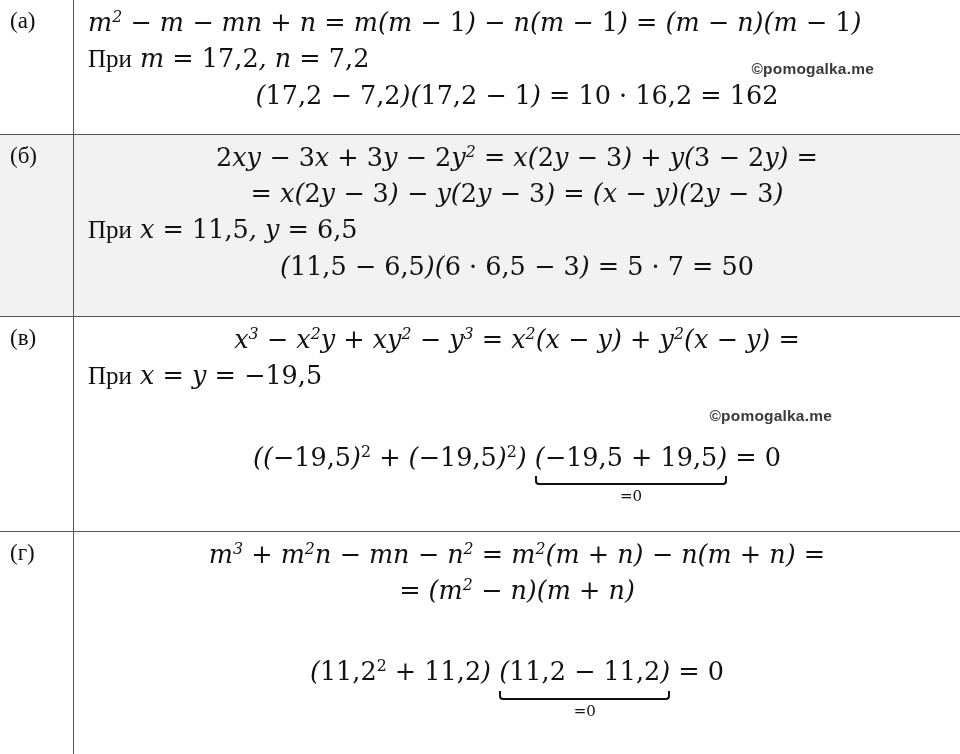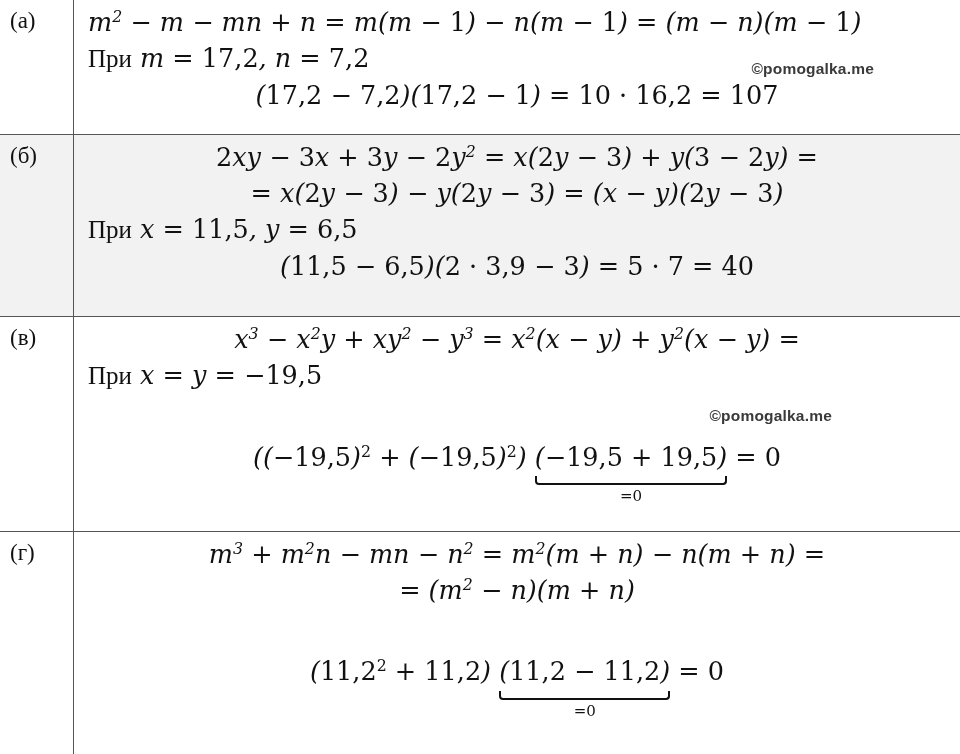--- a/index.html
+++ b/index.html
@@ -119,32 +119,32 @@
 </head>
 <body>
 
 <div class="sheet">
 
   <div class="row" style="height:135px;">
     <div class="label-cell">(а)</div>
     <div class="body-cell">
       <div class="eq left">m<sup>2</sup> <span class="op">−</span> m <span class="op">−</span> mn <span class="op">+</span> n <span class="op">=</span> m(m <span class="op">−</span> <span class="num">1</span>) <span class="op">−</span> n(m <span class="op">−</span> <span class="num">1</span>) <span class="op">=</span> (m <span class="op">−</span> n)(m <span class="op">−</span> <span class="num">1</span>)</div>
       <div class="eq left"><span class="cyr">При</span> m <span class="op">=</span> <span class="num">17,2</span>, n <span class="op">=</span> <span class="num">7,2</span></div>
-      <div class="eq center">(<span class="num">17,2</span> <span class="op">−</span> <span class="num">7,2</span>)(<span class="num">17,2</span> <span class="op">−</span> <span class="num">1</span>) <span class="op">=</span> <span class="num">10 · 16,2</span> <span class="op">=</span> <span class="num">107</span></div>
+      <div class="eq center">(<span class="num">17,2</span> <span class="op">−</span> <span class="num">7,2</span>)(<span class="num">17,2</span> <span class="op">−</span> <span class="num">1</span>) <span class="op">=</span> <span class="num">10 · 16,2</span> <span class="op">=</span> <span class="num">162</span></div>
       <div class="watermark wm-a">©pomogalka.me</div>
     </div>
   </div>
 
   <div class="row shaded" style="height:182px;">
     <div class="label-cell">(б)</div>
     <div class="body-cell">
       <div class="eq center"><span class="num">2</span>xy <span class="op">−</span> <span class="num">3</span>x <span class="op">+</span> <span class="num">3</span>y <span class="op">−</span> <span class="num">2</span>y<sup>2</sup> <span class="op">=</span> x(<span class="num">2</span>y <span class="op">−</span> <span class="num">3</span>) <span class="op">+</span> y(<span class="num">3</span> <span class="op">−</span> <span class="num">2</span>y) <span class="op">=</span></div>
       <div class="eq center"><span class="op">=</span> x(<span class="num">2</span>y <span class="op">−</span> <span class="num">3</span>) <span class="op">−</span> y(<span class="num">2</span>y <span class="op">−</span> <span class="num">3</span>) <span class="op">=</span> (x <span class="op">−</span> y)(<span class="num">2</span>y <span class="op">−</span> <span class="num">3</span>)</div>
       <div class="eq left"><span class="cyr">При</span> x <span class="op">=</span> <span class="num">11,5</span>, y <span class="op">=</span> <span class="num">6,5</span></div>
-      <div class="eq center">(<span class="num">11,5</span> <span class="op">−</span> <span class="num">6,5</span>)(<span class="num">2 · 3,9</span> <span class="op">−</span> <span class="num">3</span>) <span class="op">=</span> <span class="num">5 · 7</span> <span class="op">=</span> <span class="num">40</span></div>
+      <div class="eq center">(<span class="num">11,5</span> <span class="op">−</span> <span class="num">6,5</span>)(<span class="num">6 · 6,5</span> <span class="op">−</span> <span class="num">3</span>) <span class="op">=</span> <span class="num">5 · 7</span> <span class="op">=</span> <span class="num">50</span></div>
     </div>
   </div>
 
   <div class="row" style="height:215px;">
     <div class="label-cell">(в)</div>
     <div class="body-cell">
       <div class="eq center">x<sup>3</sup> <span class="op">−</span> x<sup>2</sup>y <span class="op">+</span> xy<sup>2</sup> <span class="op">−</span> y<sup>3</sup> <span class="op">=</span> x<sup>2</sup>(x <span class="op">−</span> y) <span class="op">+</span> y<sup>2</sup>(x <span class="op">−</span> y) <span class="op">=</span></div>
       <div class="eq left"><span class="cyr">При</span> x <span class="op">=</span> y <span class="op">=</span> <span class="op">−</span><span class="num">19,5</span></div>
       <div class="eq center tall">((<span class="op">−</span><span class="num">19,5</span>)<sup class="n">2</sup> <span class="op">+</span> (<span class="op">−</span><span class="num">19,5</span>)<sup class="n">2</sup>) <span class="ubrace-wrap">(<span class="op">−</span><span class="num">19,5</span> <span class="op">+</span> <span class="num">19,5</span>)<span class="ub"></span><span class="ublabel">=0</span></span> <span class="op">=</span> <span class="num">0</span></div>
       <div class="watermark wm-v">©pomogalka.me</div>

